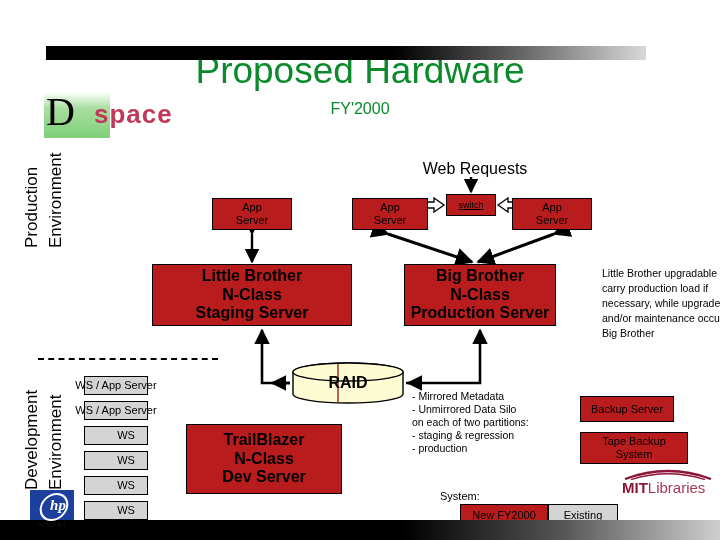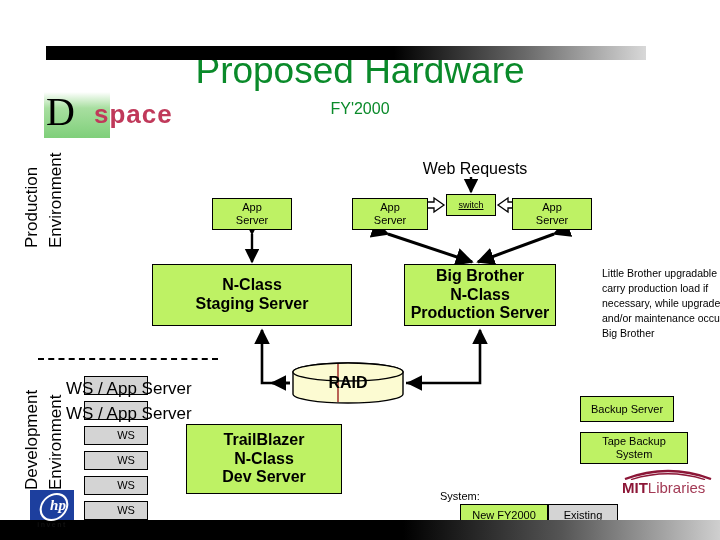--- a/index.html
+++ b/index.html
@@ -57,21 +57,21 @@
   }
   #lbl-prod-1{left:22px;top:248px;}
   #lbl-prod-2{left:46px;top:248px;}
   #lbl-dev-1{left:22px;top:490px;}
   #lbl-dev-2{left:46px;top:490px;}
 
   
   .box{
     box-sizing:border-box;
     border:1px solid #000;
-    background:#bef264;
+    background:#b91c1c;
     display:flex;flex-direction:column;
     align-items:center;justify-content:center;
     text-align:center;color:#000;
     line-height:1.18;
   }
   .box.gray{background:#d4d4d4;}
   .small{font-size:11px;}
   .big{font-size:16px;font-weight:bold;}
 
   
@@ -88,21 +88,21 @@
   
   .ws{left:84px;width:64px;height:19px;padding-left:20px;}
   #ws1{top:376px;}
   #ws2{top:401px;}
   #ws3{top:426px;}
   #ws4{top:451px;}
   #ws5{top:476px;}
   #ws6{top:501px;}
   .ws-overflow{
     position:absolute;left:66px;width:100px;text-align:center;
-    font-size:17px;color:#000;white-space:nowrap;
+    font-size:11px;color:#000;white-space:nowrap;
   }
   #wsl1{top:379px;}
   #wsl2{top:404px;}
 
   
   #web-requests{left:400px;top:160px;width:150px;text-align:center;font-size:16px;}
   #note-little{left:602px;top:266px;width:146px;font-size:10.5px;line-height:15px;color:#000;}
   #note-raid{left:412px;top:390px;width:170px;font-size:10.5px;line-height:13px;color:#000;}
   #legend-label{left:440px;top:490px;font-size:11px;color:#000;}
 
@@ -220,20 +220,21 @@
   </div>
 
   <div class="abs box" id="switch-box">switch</div>
 
   <div class="abs box small" id="app-server-right">
     <span>App</span>
     <span>Server</span>
   </div>
 
   <div class="abs box big" id="little-brother">
+    <span>Little Brother</span>
     <span>N-Class</span>
     <span>Staging Server</span>
   </div>
 
   <div class="abs box big" id="big-brother">
     <span>Big Brother</span>
     <span>N-Class</span>
     <span>Production Server</span>
   </div>
 
@@ -254,20 +255,27 @@
 
   <div class="abs" id="raid">
     <svg width="112" height="42" viewBox="0 0 112 42">
       <path d="M1,10 a55,9 0 0 1 110,0 L111,32 a55,9 0 0 1 -110,0 Z" fill="#fcfbd2" stroke="#000" stroke-width="1.4"></path>
       <ellipse cx="56" cy="10" rx="55" ry="9" fill="#fcfbd2" stroke="#000" stroke-width="1.4"></ellipse>
       <line x1="46" y1="2" x2="46" y2="40" stroke="#9c2020" stroke-width="1.4"></line>
     </svg>
     <div id="raid-label">RAID</div>
   </div>
 
+  <div class="abs" id="note-raid">
+    <div>- Mirrored Metadata</div>
+    <div>- Unmirrored Data Silo</div>
+    <div>on each of two partitions:</div>
+    <div>- staging &amp; regression</div>
+    <div>- production</div>
+  </div>
 
   <div class="abs box big" id="trailblazer">
     <span>TrailBlazer</span>
     <span>N-Class</span>
     <span>Dev Server</span>
   </div>
 
   <div class="abs box" id="backup-server">Backup Server</div>
   <div class="abs box" id="tape-backup">
     <span>Tape Backup</span>

